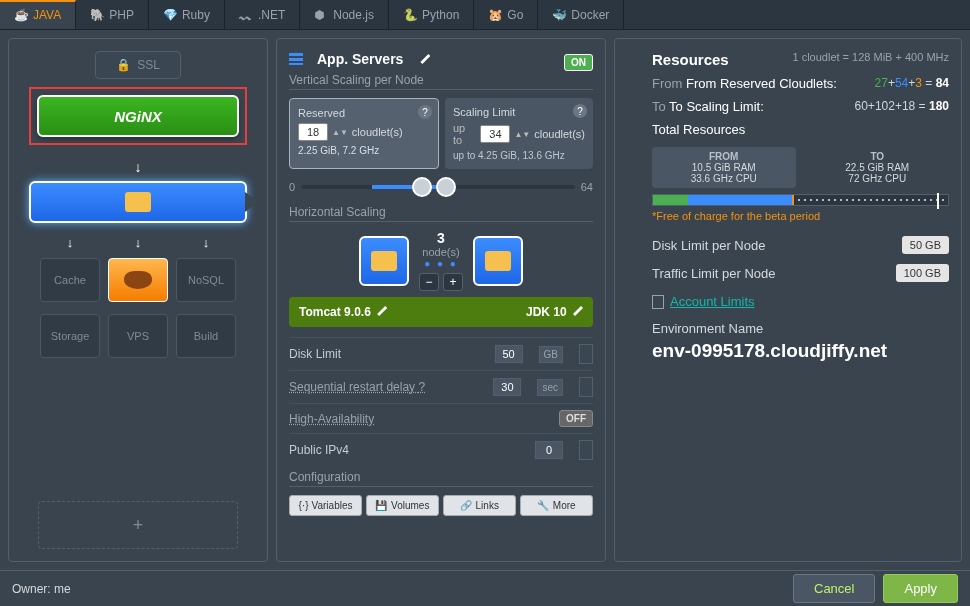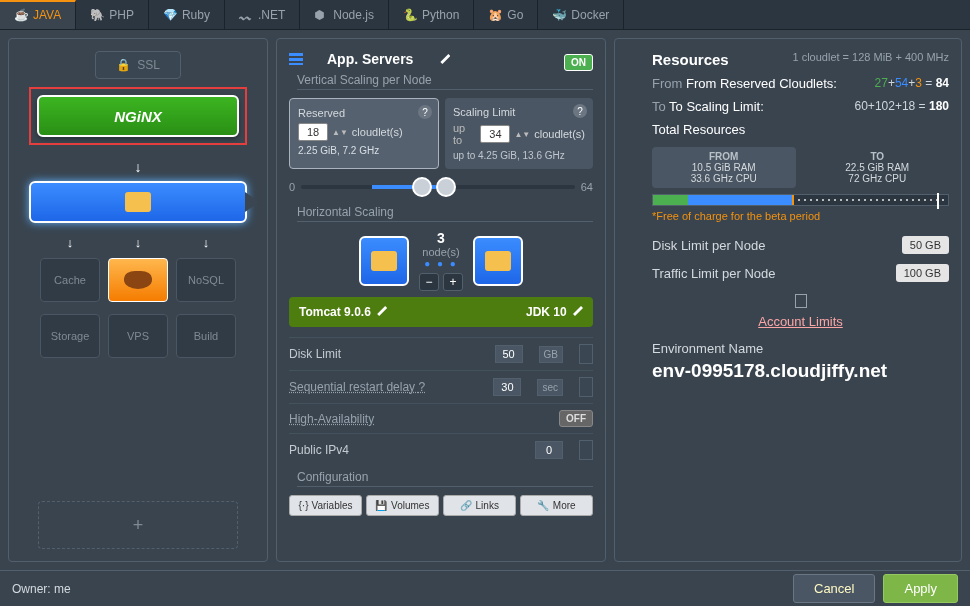--- a/index.html
+++ b/index.html
@@ -20,25 +20,25 @@
 .tomcat-btn { background: linear-gradient(#3b8cff, #1e67e8); border: 2px solid #fff; border-radius: 6px; height: 42px; width: 218px; display: flex; align-items: center; justify-content: center; box-shadow: 0 0 8px #5db0ff; cursor: pointer; position: relative; margin-bottom: 12px; }
 .tomcat-btn::after { content: ''; position: absolute; right: -14px; top: 50%; transform: translateY(-50%); width: 0; height: 0; border-top: 10px solid transparent; border-bottom: 10px solid transparent; border-left: 14px solid #3a4651; }
 .tomcat-icon { width: 26px; height: 20px; background: #f5c04d; border-radius: 3px; display: inline-block; }
 .node-row { display: flex; gap: 8px; margin-bottom: 12px; align-items: flex-start; justify-content: center; width: 218px; }
 .node-col { display: flex; flex-direction: column; align-items: center; }
 .node-arrow { color: #fff; font-size: 13px; margin-bottom: 8px; }
 .node-box { width: 60px; height: 44px; background: #313b46; border: 1px solid #4a5663; border-radius: 4px; display: flex; align-items: center; justify-content: center; color: #7f8a95; font-size: 11px; cursor: pointer; }
 .node-box.active { background: linear-gradient(#ffb74d, #f57c00); border-color: #fff; }
 .node-box.active .seal { width: 28px; height: 18px; background: #8b4513; border-radius: 40% 40% 50% 50%; }
 .plus-box { width: 200px; height: 48px; border: 1px dashed #52606e; border-radius: 4px; display: flex; align-items: center; justify-content: center; color: #7f8a95; font-size: 18px; cursor: pointer; margin-top: auto; }
-.section-title { color: #fff; font-weight: bold; font-size: 14px; display: flex; align-items: center; gap: 24px; margin-bottom: 6px; }
+.section-title { color: #fff; font-weight: bold; font-size: 14px; display: flex; align-items: center; gap: 14px; margin-bottom: 6px; }
 .hamburger-icon { width: 14px; height: 12px; display: inline-block; background: linear-gradient(#3b8cff 0 3px, transparent 3px 5px, #3b8cff 5px 8px, transparent 8px 10px, #3b8cff 10px 13px); }
 .toggle-on { background: #4caf50; color: #fff; border-radius: 3px; padding: 2px 6px; font-size: 10px; font-weight: bold; float: right; border: 1px solid #fff; }
 .toggle-off { background: #666; color: #ddd; border-radius: 3px; padding: 2px 6px; font-size: 10px; font-weight: bold; border: 1px solid #888; }
-.subsection { color: #97a2ad; font-size: 12px; margin-bottom: 8px; border-bottom: 1px solid #52606e; padding-bottom: 2px; margin-left: 8px; }
+.subsection { color: #97a2ad; font-size: 12px; margin-bottom: 8px; border-bottom: 1px solid #52606e; padding-bottom: 2px; }
 .scaling-row { display: flex; gap: 6px; margin-bottom: 8px; }
 .scaling-box { flex: 1; background: #4a5663; border-radius: 4px; padding: 8px; position: relative; }
 .scaling-box.active { border: 1px solid #aab2bf; background: #55616f; }
 .scaling-label { color: #d4d9dd; font-size: 11px; margin-bottom: 4px; }
 .scaling-input-row { display: flex; align-items: center; gap: 4px; margin-bottom: 4px; }
 .scaling-input { width: 30px; background: #fff; border: 1px solid #888; border-radius: 2px; color: #333; text-align: center; font-size: 11px; padding: 2px; }
 .scaling-sub { color: #bfc6cf; font-size: 10px; }
 .scaling-sub.light { color: #d8dfe7; }
 .help-icon { position: absolute; top: 6px; right: 6px; width: 14px; height: 14px; border-radius: 50%; background: #6b7682; color: #fff; font-size: 10px; display: flex; align-items: center; justify-content: center; cursor: pointer; }
 .slider-row { display: flex; align-items: center; gap: 6px; margin: 12px 0; color: #97a2ad; font-size: 11px; }
@@ -77,29 +77,29 @@
 .total-box .line { color: #d4d9dd; font-size: 10px; }
 .usage-bar { height: 12px; background: #2c3640; border: 1px solid #52606e; margin-bottom: 4px; display: flex; position: relative; }
 .usage-green { width: 12%; background: #4caf50; }
 .usage-blue { width: 35%; background: #3b8cff; }
 .usage-orange { width: 0.8%; background: #f5920f; }
 .usage-dots { flex: 1; background-image: radial-gradient(circle, #bbb 1px, transparent 1px); background-size: 6px 6px; background-position: 2px center; }
 .usage-mark { position: absolute; right: 3%; top: -2px; width: 2px; height: 16px; background: #fff; }
 .free-note { color: #f5920f; font-size: 11px; margin-bottom: 14px; }
 .limit-row { display: flex; justify-content: space-between; align-items: center; margin: 10px 0; color: #d4d9dd; font-size: 13px; }
 .limit-badge { background: #e5e5e5; color: #333; padding: 3px 8px; border-radius: 3px; font-size: 11px; }
-.account-link { color: #fca5a5; text-decoration: underline; font-size: 13px; cursor: pointer; display: flex; align-items: center; gap: 6px; margin: 12px 0; flex-direction: column; }
+.account-link { color: #14b8a6; text-decoration: underline; font-size: 13px; cursor: pointer; display: flex; align-items: center; gap: 6px; margin: 12px 0; }
 .doc-icon { width: 12px; height: 14px; border: 1px solid #97a2ad; display: inline-block; }
 .env-label { color: #d4d9dd; font-size: 13px; margin-bottom: 4px; }
 .env-value { color: #fff; font-size: 19px; font-weight: bold; }
 .footer { display: flex; justify-content: space-between; align-items: center; padding: 0 12px; height: 36px; border-top: 1px solid #52606e; background: #39444f; }
 .footer-left { color: #d4d9dd; font-size: 12px; }
 .footer-btns { display: flex; gap: 8px; }
 .btn { padding: 6px 20px; border-radius: 3px; font-size: 13px; cursor: pointer; border: 1px solid; }
-.btn-cancel { background: #4a5663; color: #fef9c3; border-color: #6a7683; text-align: center; }
+.btn-cancel { background: #4a5663; color: #bef264; border-color: #6a7683; text-align: center; }
 .btn-apply { background: #7fb648; color: #fff; border-color: #94c860; }
 </style>
 </head>
 <body>
 
 <div class="tabs">
   <div class="tab active">
       <span class="tab-icon">☕</span>
       <span>JAVA</span>
     </div>

